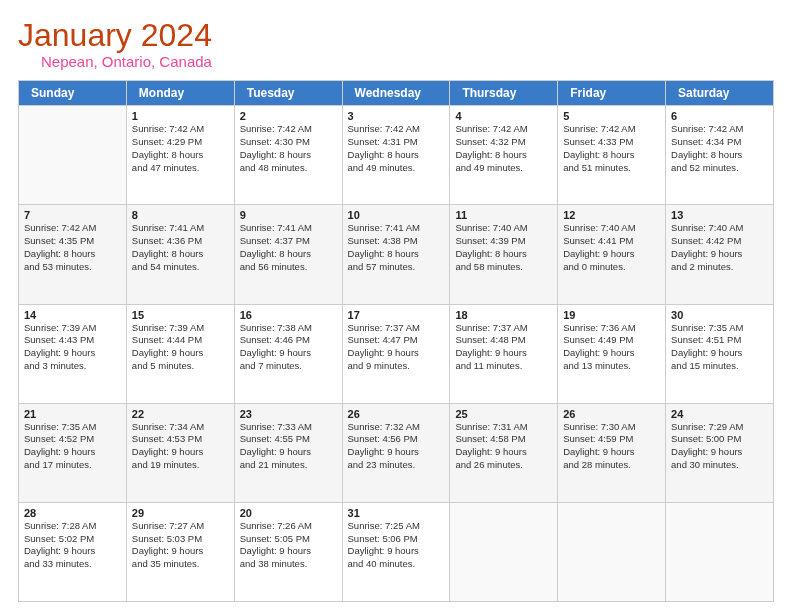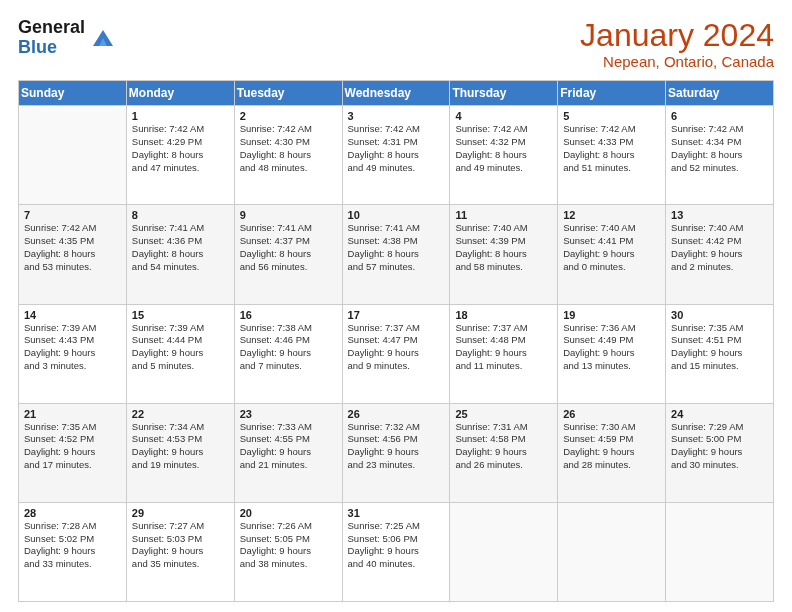--- a/index.html
+++ b/index.html
@@ -45,33 +45,33 @@
     }
     .title-block h1 {
       font-size: 32px;
       font-weight: normal;
       color: #c2410c;
       line-height: 1.1;
     }
     .title-block h2 {
       font-size: 15px;
       font-weight: normal;
-      color: #c2410c;
+      color: #ec4899;
     }
     table {
       width: 100%;
       border-collapse: collapse;
       flex: 1;
     }
     thead tr th {
       background-color: #3a7bc8;
       color: #fff;
       font-size: 12px;
       font-weight: bold;
-      padding: 5px 2px;
+      padding: 5px 12px;
       text-align: left;
       border: 1px solid #ccc;
     }
     tbody tr td {
       border: 1px solid #ccc;
       vertical-align: top;
       padding: 4px 5px;
       font-size: 10px;
       color: #222;
       background: #fff;
@@ -93,32 +93,20 @@
       font-size: 9.5px;
       line-height: 1.35;
       color: #333;
     }
   </style>
 </head>
 <body>
 
 <div class="page">
   <div class="header">
-    <div class="logo">
-      <div>
-        <div class="logo-text">
-          <span class="general">General</span>
-            <span class="blue">Blue</span>
-        </div>
-      </div>
-      <svg class="logo-icon" viewBox="0 0 28 28">
-        <polygon points="4,22 14,6 24,22" fill="#3a7bc8"></polygon>
-        <polygon points="10,22 18,22 14,14" fill="#5a9ce8"></polygon>
-      </svg>
-    </div>
     <div class="title-block">
       <h1>January 2024</h1>
       <h2>Nepean, Ontario, Canada</h2>
     </div>
   </div>
 
   <table>
     <thead>
       <tr>
       <th>Sunday</th>

